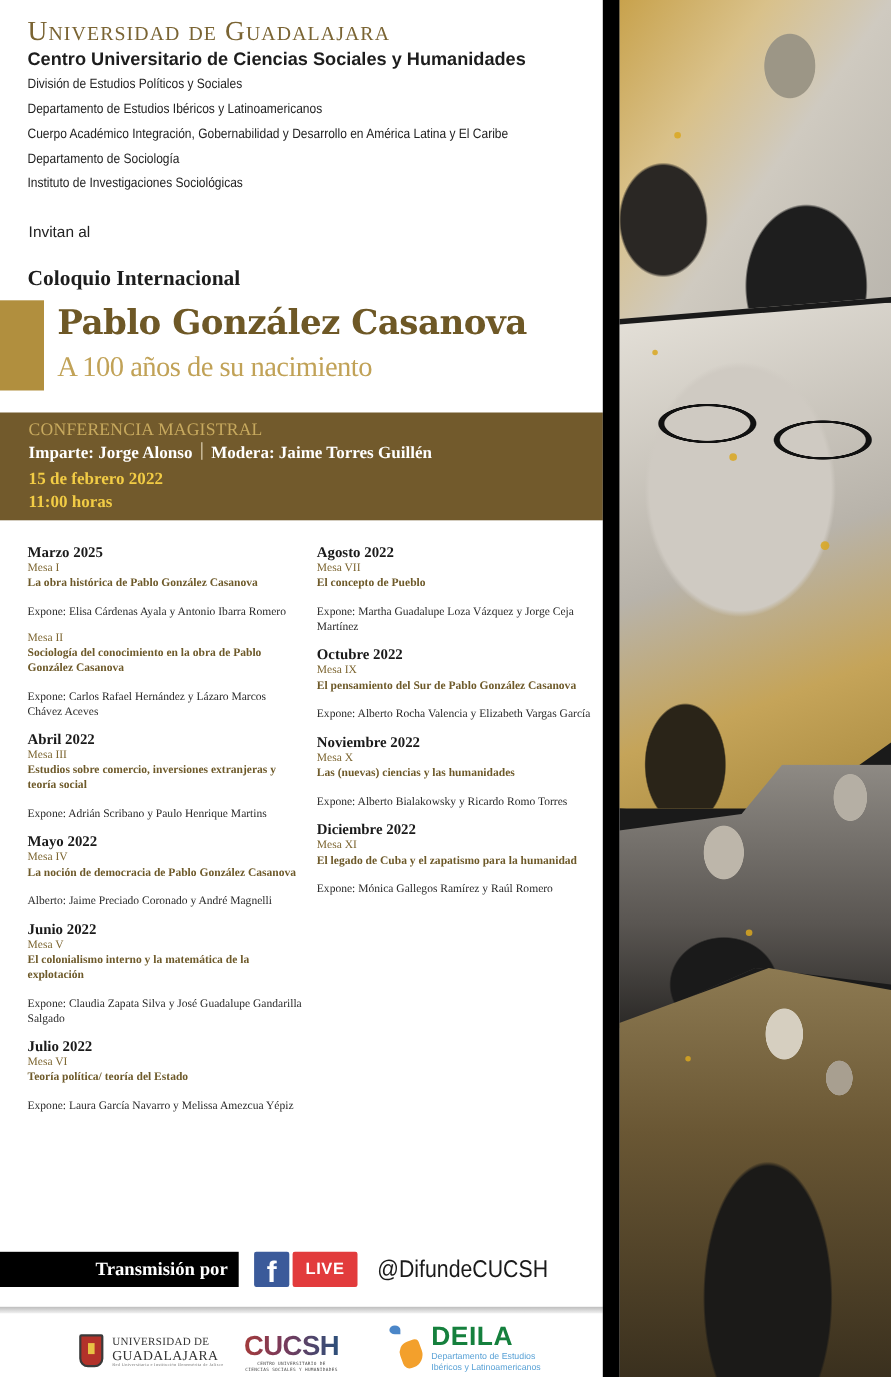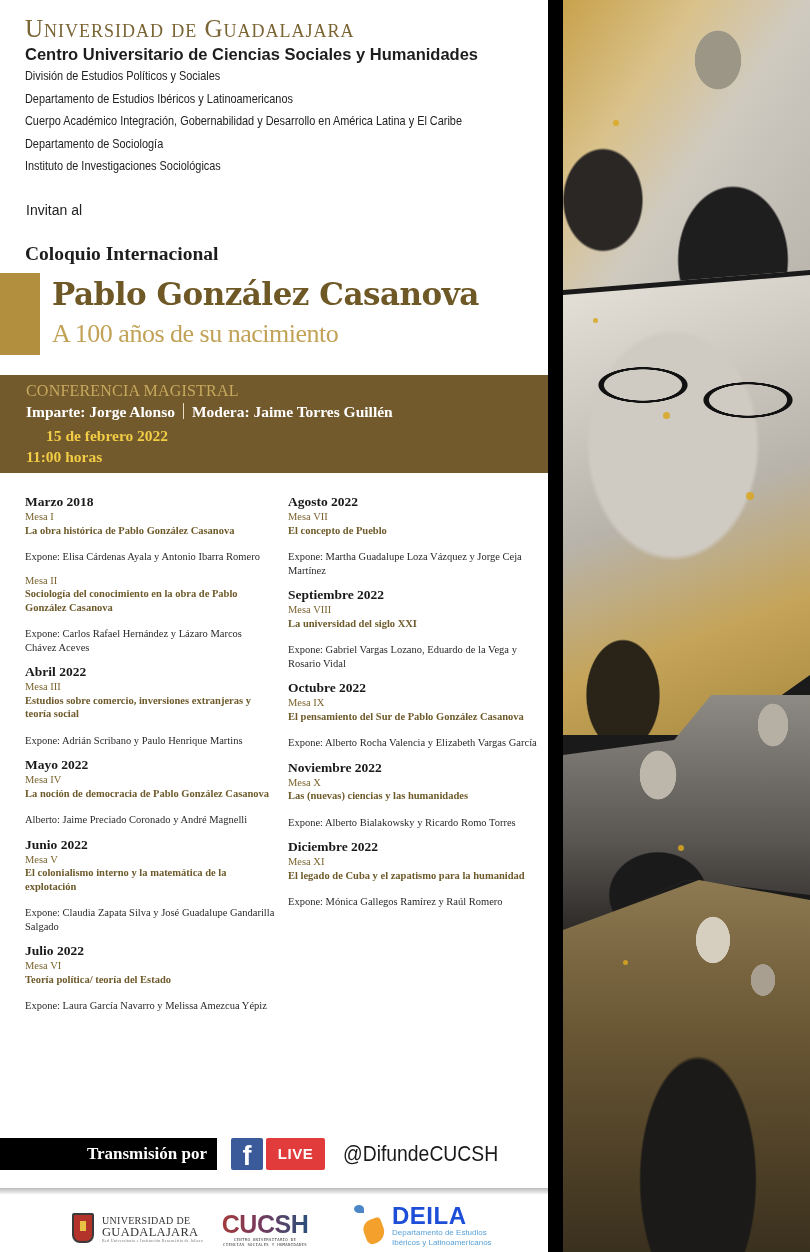--- a/index.html
+++ b/index.html
@@ -20,21 +20,21 @@
 
   .gold-square { position: absolute; left: 0; top: 273px; width: 40px; height: 82px; background: #b18f3e; }
   .main-title { position: absolute; left: 52px; top: 273px; }
   .name-line { font-family: "DejaVu Serif", serif; font-weight: bold; font-size: 31px; color: #6e5826; line-height: 42px; letter-spacing: -0.5px; }
   .sub-line { font-family: "Liberation Serif", serif; font-size: 26px; color: #c1a257; line-height: 38px; letter-spacing: -0.5px; }
 
   .conf-band { position: absolute; left: 0; top: 375px; width: 548px; height: 98px; background: #725a2c; padding: 6px 0 0 26px; }
   .conf-label { font-family: "Liberation Serif", serif; font-size: 16px; color: #c7a95e; line-height: 20px; letter-spacing: 0.2px; }
   .conf-speakers { font-family: "Liberation Serif", serif; font-weight: bold; font-size: 15.5px; color: #ffffff; line-height: 22px; }
   .conf-sep { display: inline-block; width: 1px; height: 16px; background: #e8dcc0; margin: 0 8px; vertical-align: -2px; }
-  .conf-date { font-family: "Liberation Serif", serif; font-weight: bold; font-size: 15.5px; color: #f2cc45; line-height: 22px; margin-top: 2px; margin-left: 20px; }
+  .conf-date { font-family: "Liberation Serif", serif; font-weight: bold; font-size: 15.5px; color: #f2cc45; line-height: 22px; margin-top: 2px; }
   .conf-time { font-family: "Liberation Serif", serif; font-weight: bold; font-size: 15.5px; color: #f2cc45; line-height: 20px; }
 
   .col { position: absolute; top: 494px; width: 250px; }
   .col-left { left: 25px; }
   .col-right { left: 288px; }
   .month { margin-bottom: 10px; }
   .month-title { font-family: "Liberation Serif", serif; font-weight: bold; font-size: 13.5px; color: #1a1a1a; line-height: 16px; }
   .mesa { margin-bottom: 10px; }
   .mesa-num { font-family: "Liberation Serif", serif; font-size: 10.5px; color: #7c6530; line-height: 13.5px; }
   .mesa-title { font-family: "Liberation Serif", serif; font-weight: bold; font-size: 10.5px; color: #6e5a2a; line-height: 13.5px; }
@@ -58,21 +58,21 @@
   .udg-text .tiny { font-size: 4px; line-height: 6px; color: #777; }
 
   .logo-cucsh { position: absolute; left: 215px; top: 8px; width: 100px; text-align: center; }
   .cucsh-main { font-family: "Liberation Sans", sans-serif; font-weight: bold; font-size: 25px; line-height: 26px; letter-spacing: -0.5px; color: #8a3a47; }
   .cucsh-main .grad { background: linear-gradient(90deg, #a33b3b, #7a3a5a 40%, #2c4f7a 100%); -webkit-background-clip: text; background-clip: text; color: transparent; }
   .cucsh-sub { font-family: "DejaVu Sans Mono", monospace; font-size: 4px; color: #444; line-height: 5px; letter-spacing: 0.3px; }
 
   .logo-deila { position: absolute; left: 352px; top: 0; width: 140px; height: 50px; }
   .deila-hand { position: absolute; left: 12px; top: 16px; width: 20px; height: 24px; background: #f3a02c; border-radius: 10px 4px 12px 6px; transform: rotate(-20deg); }
   .deila-bird { position: absolute; left: 2px; top: 2px; width: 10px; height: 8px; background: #4b86c8; border-radius: 50% 50% 0 50%; }
-  .deila-title { position: absolute; left: 40px; top: 0; font-family: "Liberation Sans", sans-serif; font-weight: bold; font-size: 24px; color: #1d4ed8; line-height: 26px; letter-spacing: 0.5px; }
+  .deila-title { position: absolute; left: 40px; top: 0; font-family: "Liberation Sans", sans-serif; font-weight: bold; font-size: 24px; color: #15803d; line-height: 26px; letter-spacing: 0.5px; }
   .deila-sub { position: absolute; left: 40px; top: 25px; font-family: "Liberation Sans", sans-serif; font-size: 8px; color: #5aa2d6; line-height: 9.5px; white-space: nowrap; }
 
   
   .divider-bar { position: absolute; left: 548px; top: 0; width: 15px; height: 1252px; background: #000; }
   .collage { position: absolute; left: 563px; top: 0; width: 247px; height: 1252px; overflow: hidden; background: #1a1a1a; }
   .photo { position: absolute; left: 0; width: 247px; }
   .photo-1 { top: 0; height: 290px; clip-path: polygon(0 0, 100% 0, 100% 270px, 0 290px);
     background:
       radial-gradient(ellipse 38px 48px at 155px 60px, #9c9686 0 60%, transparent 62%),
       radial-gradient(ellipse 90px 120px at 170px 260px, #1e1e1e 0 60%, transparent 62%),
@@ -129,21 +129,21 @@
     <div class="conf-label">CONFERENCIA MAGISTRAL</div>
     <div class="conf-speakers">
       <span>Imparte: Jorge Alonso</span><span class="conf-sep"></span><span>Modera: Jaime Torres Guillén</span>
     </div>
     <div class="conf-date">15 de febrero 2022</div>
     <div class="conf-time">11:00 horas</div>
   </div>
 
   <div class="col col-left">
     <div class="month">
-      <div class="month-title">Marzo 2018</div>
+      <div class="month-title">Marzo 2025</div>
       <div class="mesa">
         <div class="mesa-num">Mesa I</div>
         <div class="mesa-title">La obra histórica de Pablo González Casanova</div>
         <div class="mesa-expone">Expone: Elisa Cárdenas Ayala y Antonio Ibarra Romero</div>
       </div>
       <div class="mesa">
         <div class="mesa-num">Mesa II</div>
         <div class="mesa-title">Sociología del conocimiento en la obra de Pablo González Casanova</div>
         <div class="mesa-expone">Expone: Carlos Rafael Hernández y Lázaro Marcos Chávez Aceves</div>
       </div>
@@ -182,28 +182,20 @@
     </div>
   </div>
 
   <div class="col col-right">
     <div class="month">
       <div class="month-title">Agosto 2022</div>
       <div class="mesa">
         <div class="mesa-num">Mesa VII</div>
         <div class="mesa-title">El concepto de Pueblo</div>
         <div class="mesa-expone">Expone: Martha Guadalupe Loza Vázquez y Jorge Ceja Martínez</div>
-      </div>
-    </div>
-    <div class="month">
-      <div class="month-title">Septiembre 2022</div>
-      <div class="mesa">
-        <div class="mesa-num">Mesa VIII</div>
-        <div class="mesa-title">La universidad del siglo XXI</div>
-        <div class="mesa-expone">Expone: Gabriel Vargas Lozano, Eduardo de la Vega y Rosario Vidal</div>
       </div>
     </div>
     <div class="month">
       <div class="month-title">Octubre 2022</div>
       <div class="mesa">
         <div class="mesa-num">Mesa IX</div>
         <div class="mesa-title">El pensamiento del Sur de Pablo González Casanova</div>
         <div class="mesa-expone">Expone: Alberto Rocha Valencia y Elizabeth Vargas García</div>
       </div>
     </div>

